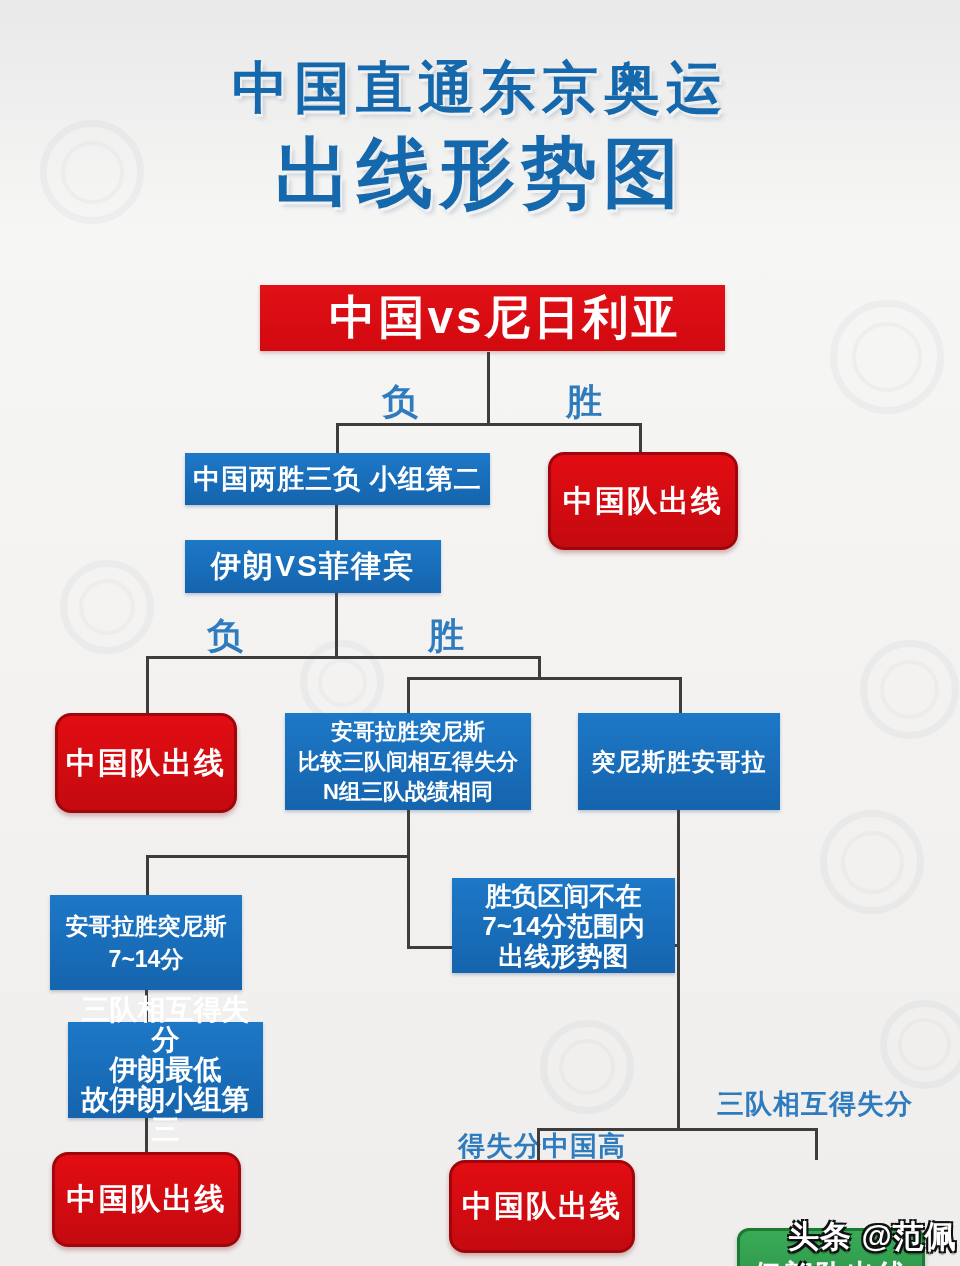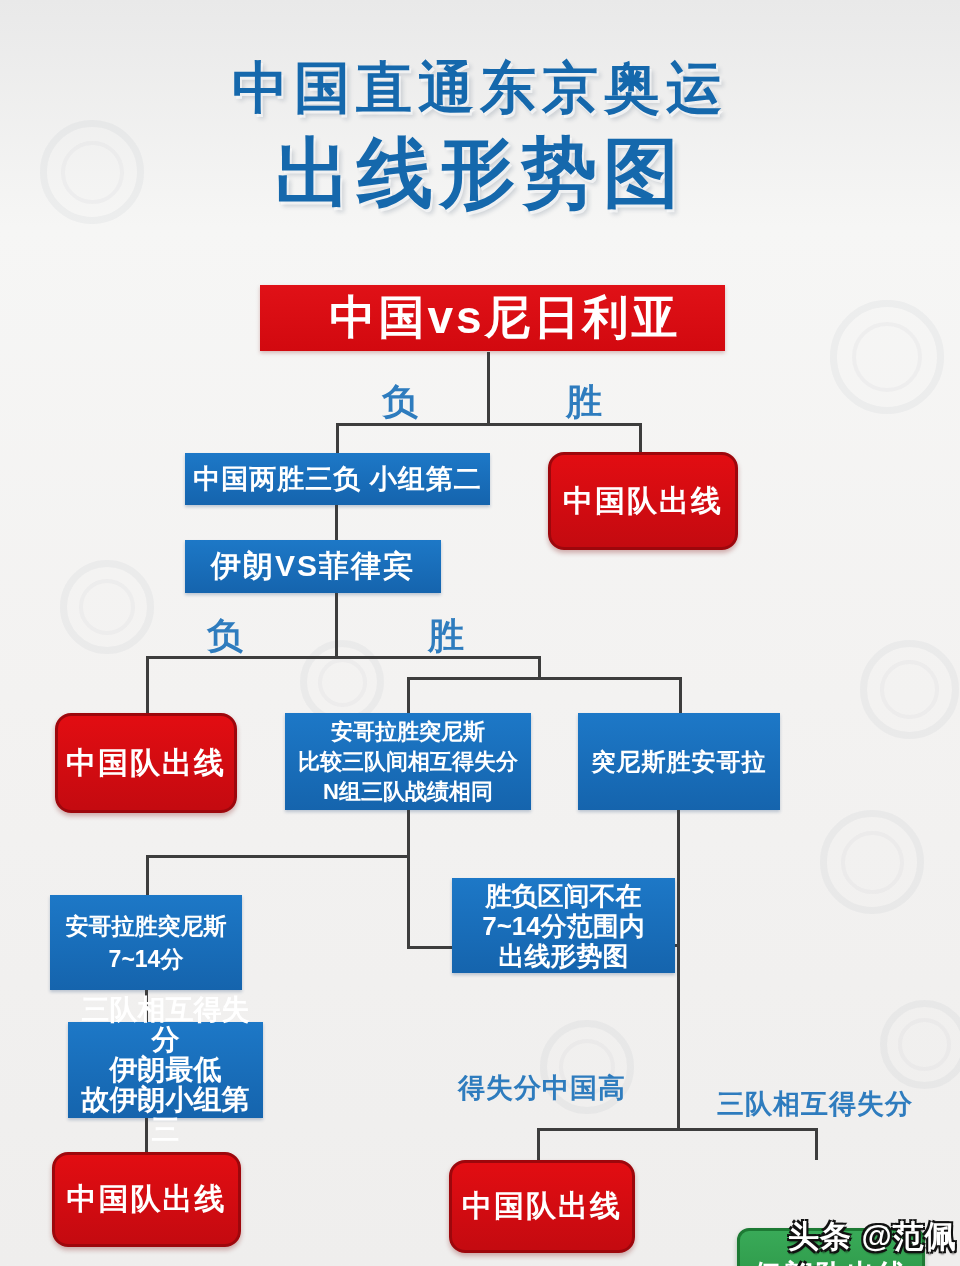--- a/index.html
+++ b/index.html
@@ -162,21 +162,21 @@
   <div class="box blue" style="left:68px;top:1022px;width:195px;height:96px;font-size:28px;line-height:30px;">
     <span>三队相互得失分</span>
     <span>伊朗最低</span>
     <span>故伊朗小组第三</span>
   </div>
   <div class="vline" style="left:145px;top:1118px;height:34px;"></div>
   <div class="box red-round" style="left:52px;top:1152px;width:183px;height:89px;">
     <span>中国队出线</span>
   </div>
 
-  <div class="diff-label" style="left:442px;top:1070px;">得失分中国高</div>
+  <div class="diff-label" style="left:442px;top:1128px;">得失分中国高</div>
   <div class="diff-label" style="left:715px;top:1086px;">三队相互得失分</div>
   <div class="hline" style="left:537px;top:1128px;width:281px;"></div>
   <div class="vline" style="left:537px;top:1128px;height:32px;"></div>
   <div class="vline" style="left:815px;top:1128px;height:32px;"></div>
 
   <div class="box red-round" style="left:449px;top:1160px;width:180px;height:87px;">
     <span>中国队出线</span>
   </div>
   <div class="box green-round" style="left:737px;top:1228px;width:182px;height:89px;">
     <span>伊朗队出线</span>

